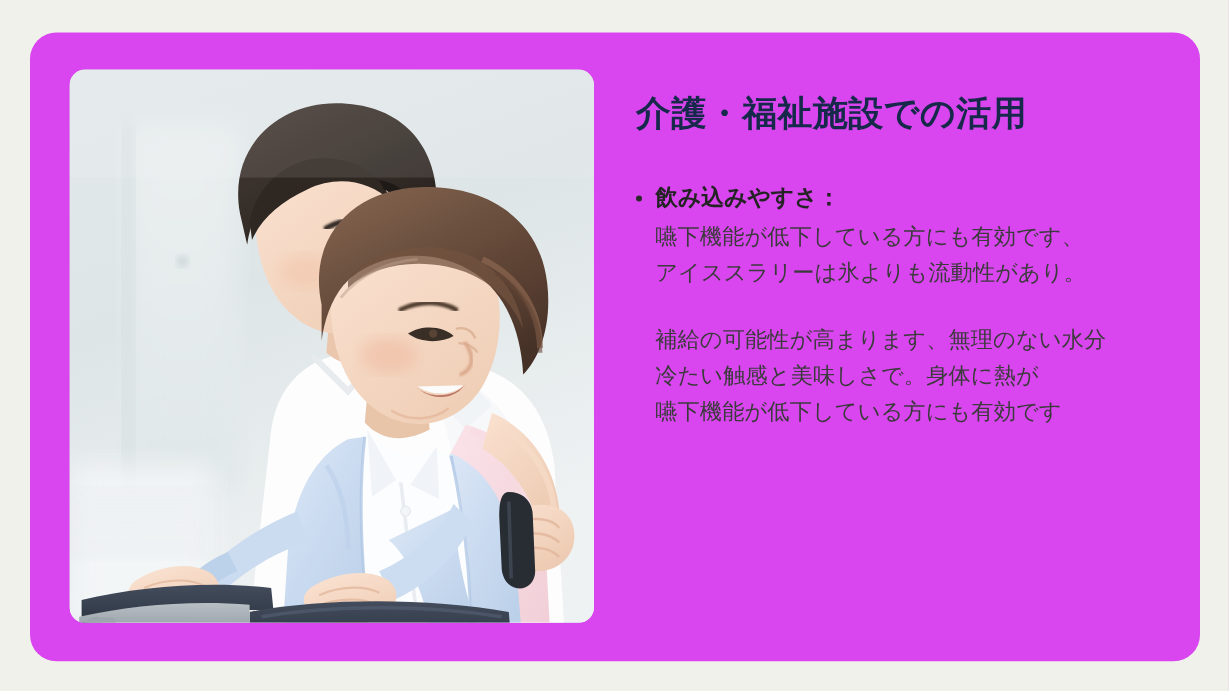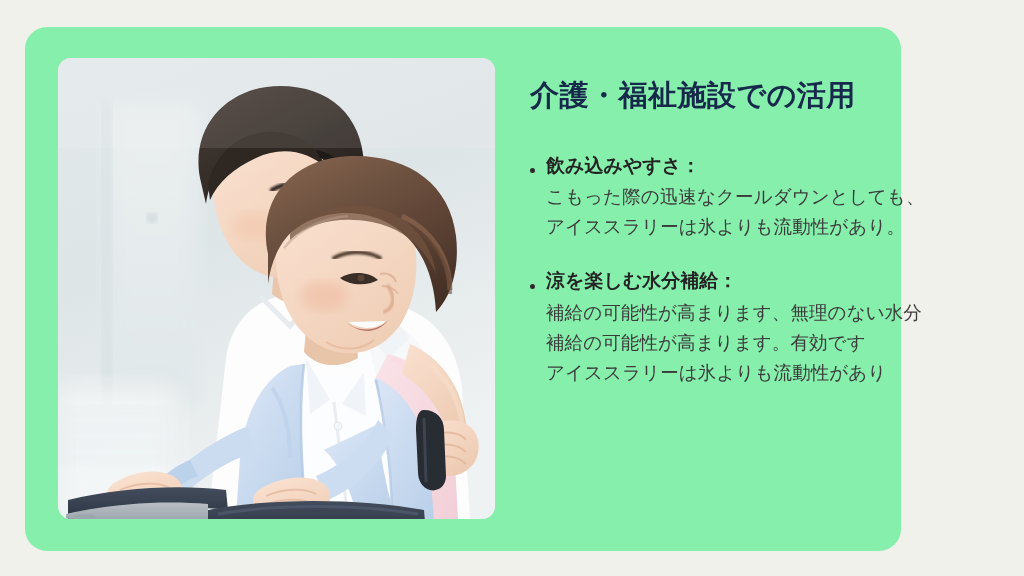--- a/index.html
+++ b/index.html
@@ -19,23 +19,23 @@
     width: 1024px;
     height: 576px;
     background: #f1f1ec;
   }
 
   
   #card {
     position: absolute;
     left: 25px;
     top: 27px;
-    width: 876px;
+    width: 975px;
     height: 524px;
-    background: #86efac;
+    background: #d946ef;
     border-radius: 22px;
   }
 
   
   #photo {
     position: absolute;
     left: 33px;
     top: 31px;
     width: 437px;
     height: 461px;
@@ -62,21 +62,21 @@
     margin: 0 0 38px 0;
   }
 
   .bullet-block {
     margin-bottom: 26px;
   }
   .bullet-block:last-child { margin-bottom: 0; }
 
   .bullet-head {
     display: flex;
-    align-items: center;
+    align-items: flex-start;
     margin-bottom: 4px;
   }
   .bullet-dot {
     width: 5px;
     height: 5px;
     border-radius: 50%;
     background: #2b2b2b;
     margin-top: 10px;
     margin-right: 11px;
     flex: 0 0 auto;
@@ -356,32 +356,28 @@
     <div id="content">
 
       <h1 id="title">介護・福祉施設での活用</h1>
 
       <div class="bullet-block">
         <div class="bullet-head">
           <span class="bullet-dot"></span>
           <span class="bullet-label">飲み込みやすさ：</span>
         </div>
         <div class="bullet-body">
-          <div>こもった際の迅速なクールダウンとしても、</div>
+          <div>嚥下機能が低下している方にも有効です、</div>
           <div>アイススラリーは氷よりも流動性があり。</div>
         </div>
       </div>
 
       <div class="bullet-block">
-        <div class="bullet-head">
-          <span class="bullet-dot"></span>
-          <span class="bullet-label">涼を楽しむ水分補給：</span>
-        </div>
         <div class="bullet-body">
           <div>補給の可能性が高まります、無理のない水分</div>
-          <div>補給の可能性が高まります。有効です</div>
-          <div>アイススラリーは氷よりも流動性があり</div>
+          <div>冷たい触感と美味しさで。身体に熱が</div>
+          <div>嚥下機能が低下している方にも有効です</div>
         </div>
       </div>
 
     </div>
   </div>
 </div>
 
 </body></html>

